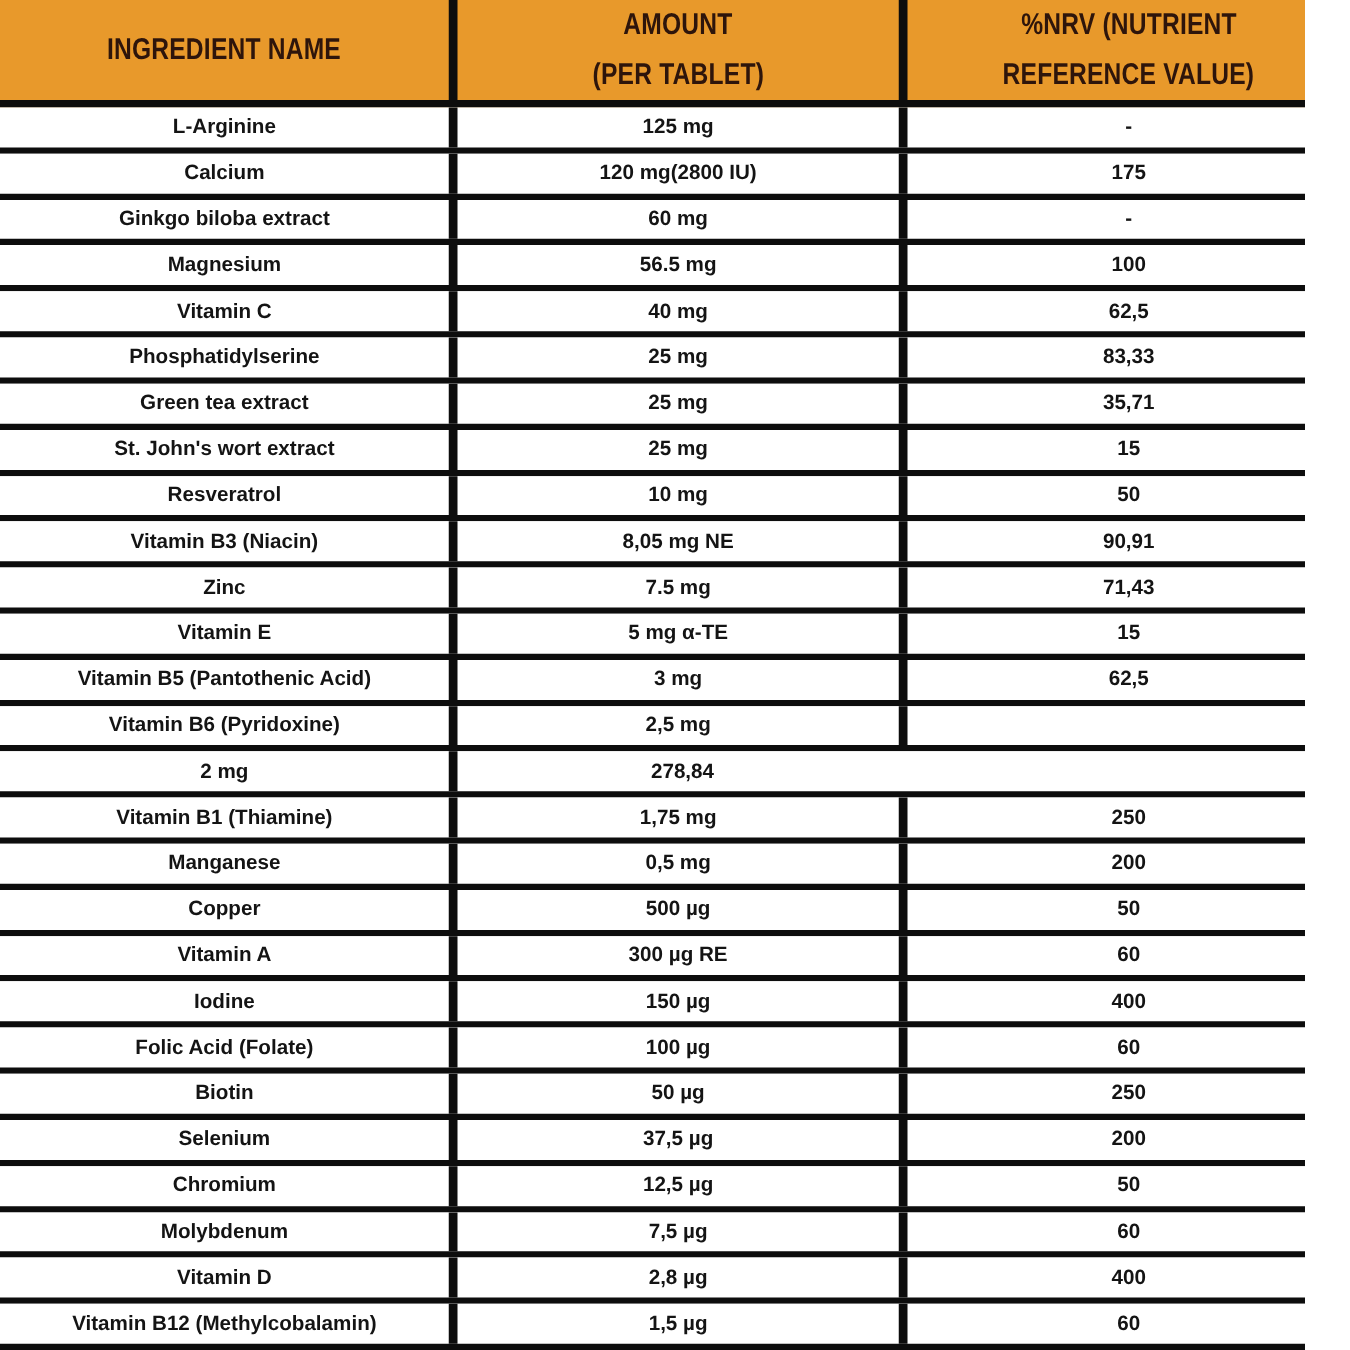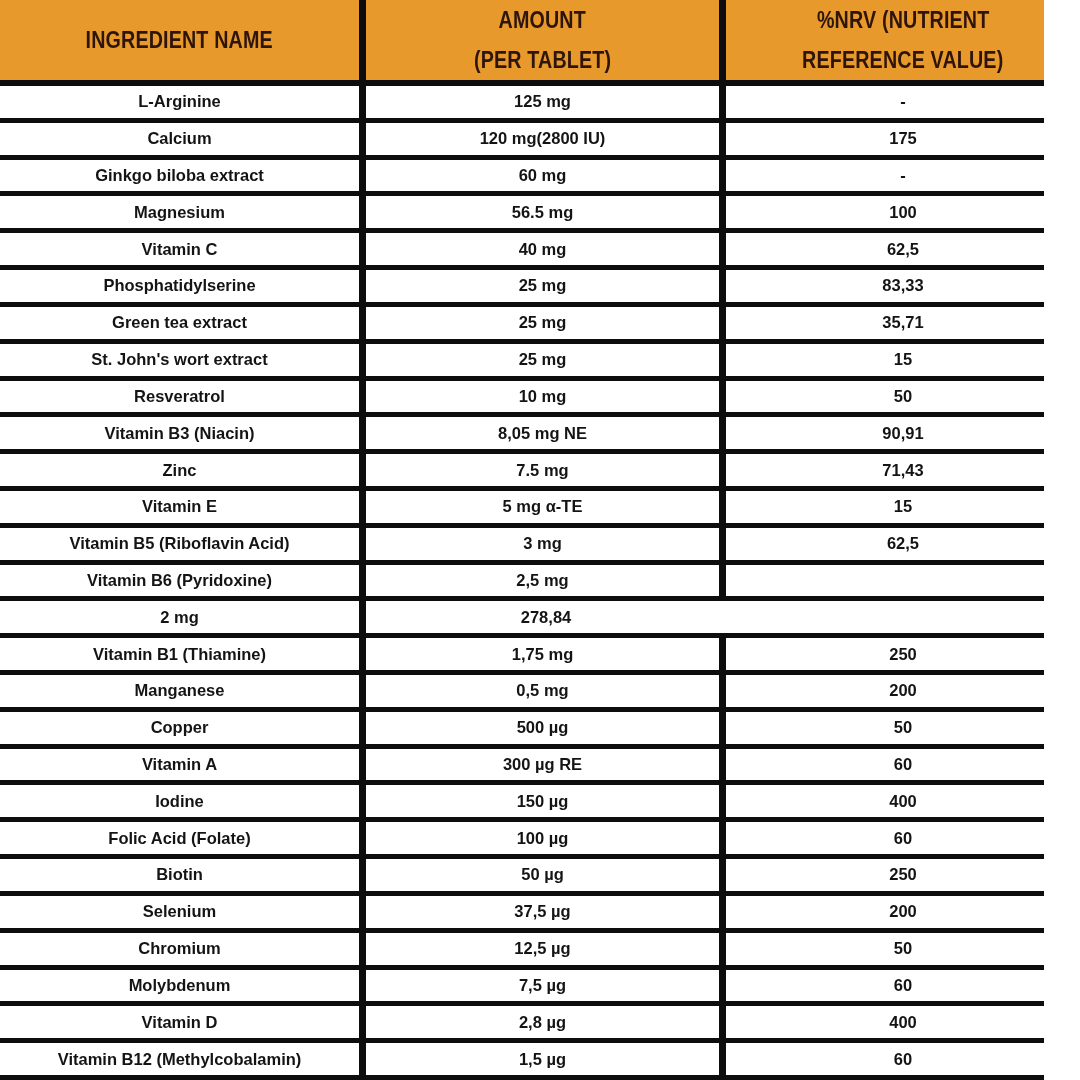--- a/index.html
+++ b/index.html
@@ -166,21 +166,21 @@
       <div class="cell">71,43</div>
     </div>
 
     <div class="row">
       <div class="cell v-sep">Vitamin E</div>
       <div class="cell v-sep">5 mg α-TE</div>
       <div class="cell">15</div>
     </div>
 
     <div class="row">
-      <div class="cell v-sep">Vitamin B5 (Riboflavin Acid)</div>
+      <div class="cell v-sep">Vitamin B5 (Pantothenic Acid)</div>
       <div class="cell v-sep">3 mg</div>
       <div class="cell">62,5</div>
     </div>
 
     <div class="row">
       <div class="cell v-sep">Vitamin B6 (Pyridoxine)</div>
       <div class="cell v-sep">2,5 mg</div>
     </div>
 
     <div class="row">

